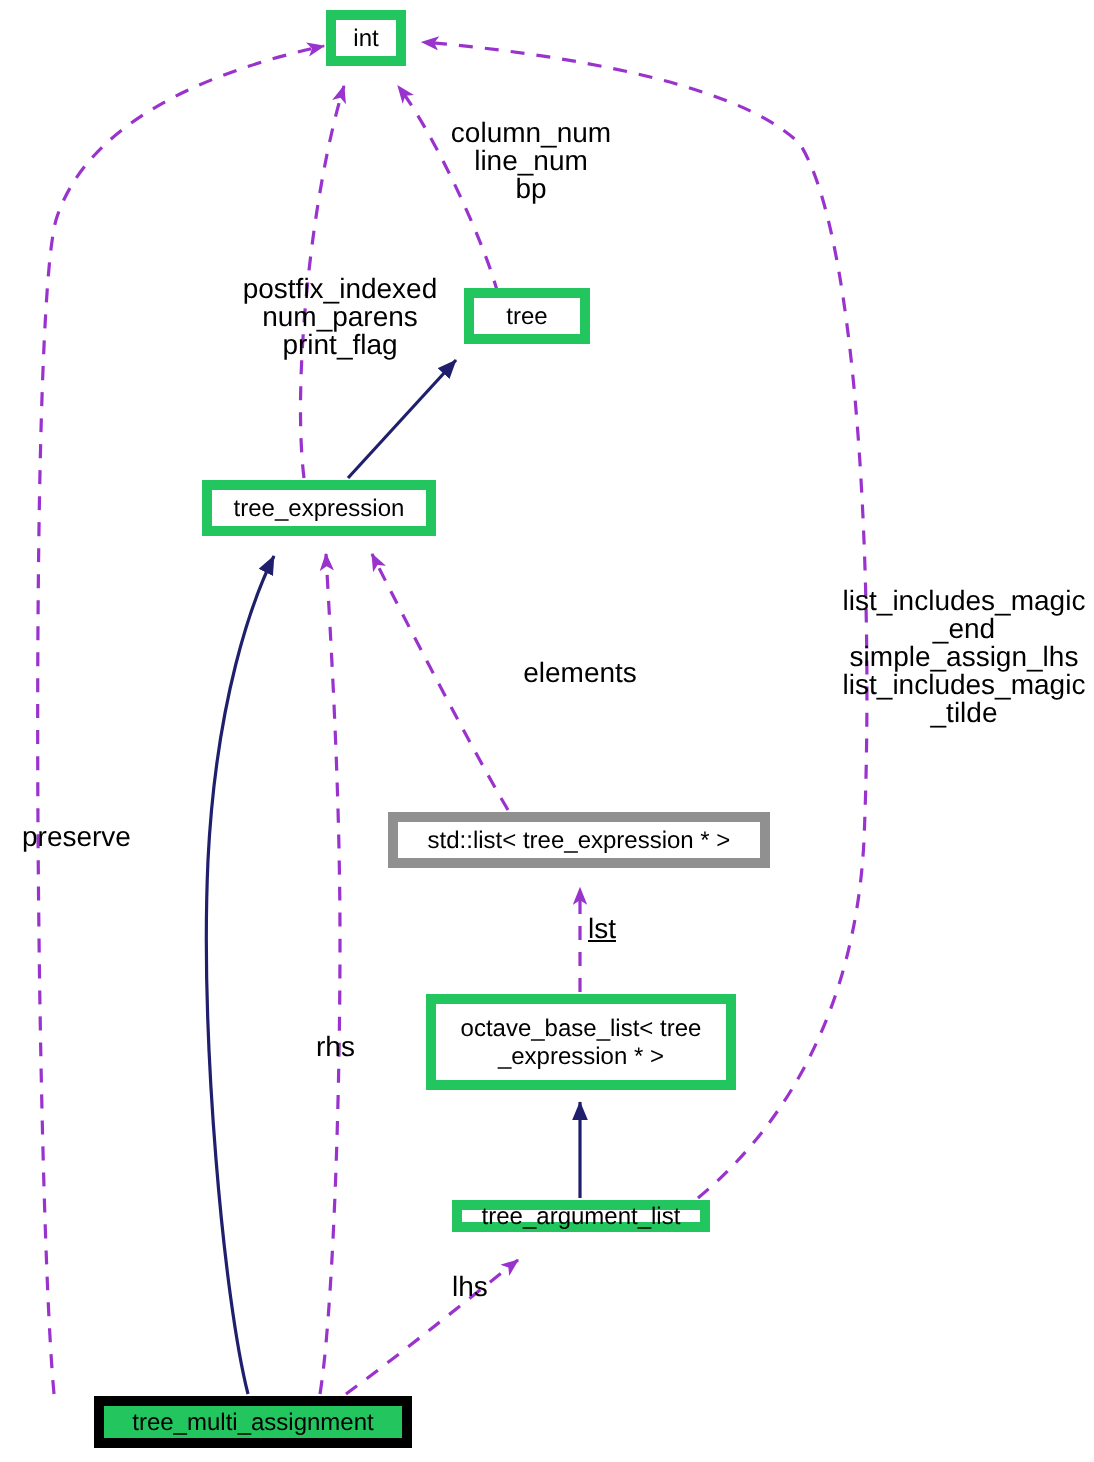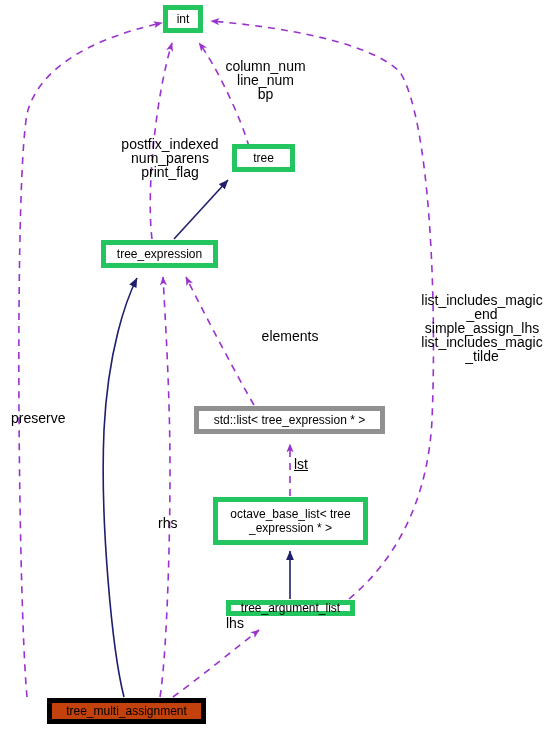--- a/index.html
+++ b/index.html
@@ -3,21 +3,21 @@
 <meta charset="utf-8">
 <style>
   html,body{margin:0;padding:0;background:#ffffff;}
   body{font-family:"Liberation Sans","DejaVu Sans",sans-serif;}
   #canvas{position:relative;width:547px;height:731px;background:#ffffff;overflow:hidden;}
   #edges{position:absolute;left:0;top:0;width:547px;height:731px;}
   .node{position:absolute;box-sizing:border-box;display:flex;align-items:center;
         justify-content:center;text-align:center;background:#ffffff;
         border:5px solid #22c55e;font-size:12px;color:#000000;line-height:14px;
         white-space:pre-line;}
-  .node.focus{background:#c2410c;border-color:#000000;text-align:center;}
+  .node.focus{background:#22c55e;border-color:#000000;text-align:center;}
   .node.tmpl{border-color:#909090;}
   .elabel{position:absolute;font-size:14px;color:#000000;line-height:14px;
           text-align:center;white-space:pre-line;}
   .elabel.left{text-align:left;}
 </style>
 </head>
 <body>
 
 <div id="canvas">
 
@@ -82,15 +82,15 @@
 _tilde</div>
 
   <div class="elabel" style="left:258px;top:329px;width:64px;">elements</div>
 
   <div class="elabel left" style="left:11px;top:411px;width:62px;">preserve</div>
 
   <div class="elabel left" style="left:294px;top:457px;width:22px;text-decoration:underline;">lst</div>
 
   <div class="elabel left" style="left:158px;top:516px;width:24px;">rhs</div>
 
-  <div class="elabel left" style="left:226px;top:616px;width:22px;">lhs</div>
+  <div class="elabel left" style="left:226px;top:636px;width:22px;">lhs</div>
 
 </div>
 
 </body></html>

